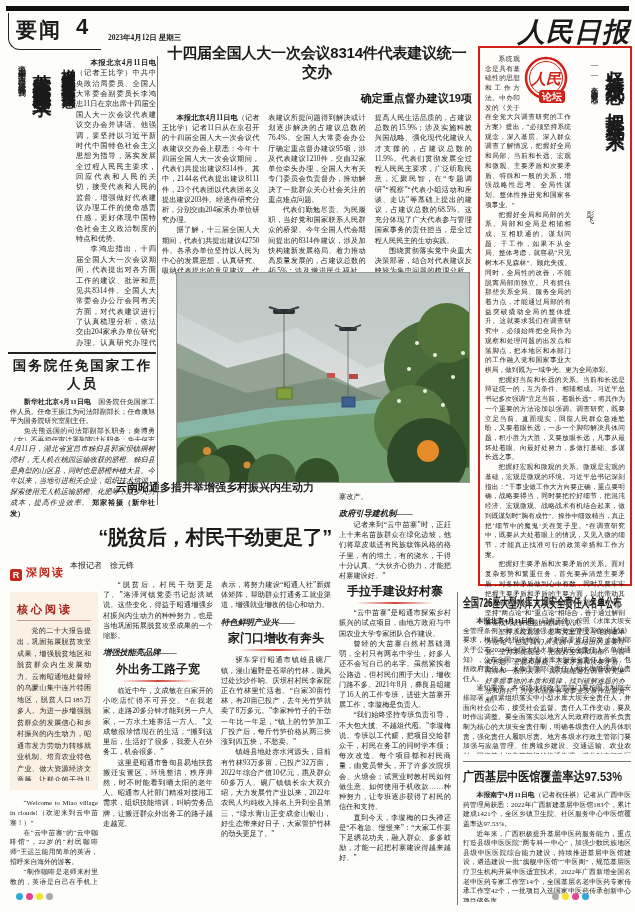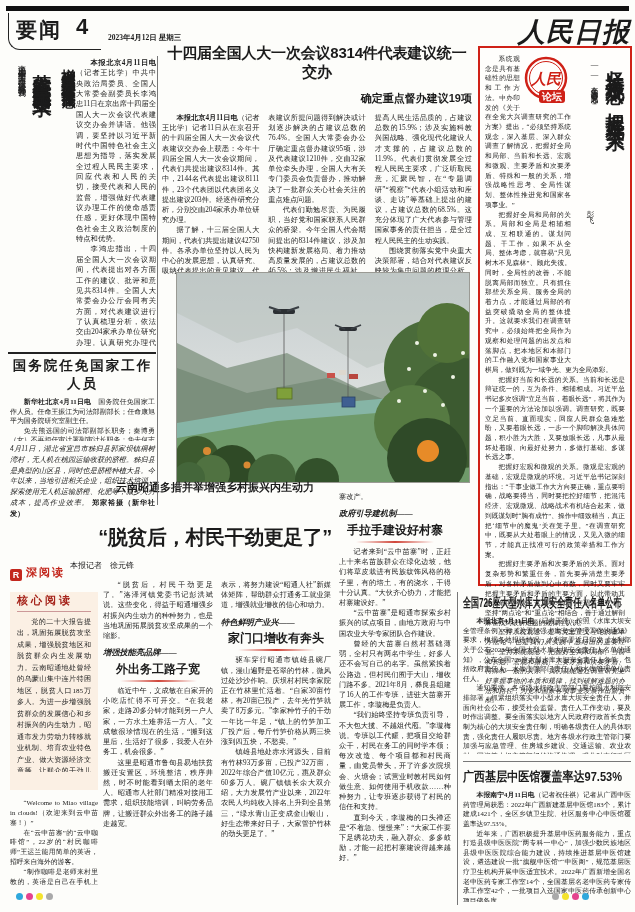--- a/index.html
+++ b/index.html
@@ -59,21 +59,21 @@
   #forum .bp{font-size:6.7px;line-height:1.45;}
   #forum .fin{font-style:italic;}
   #logo{float:right;width:46px;height:50px;margin:2px 2px 3px 3px;}
   
   #deeptag{left:10px;top:562px;width:140px;height:14px;}
   #deeptag .ic{display:inline-block;width:12px;height:12px;background:#c3281e;color:#fff;
                border-radius:2px;font:bold 9px/12px "Liberation Sans",sans-serif;text-align:center;vertical-align:-2px;}
   #deeptag .tx{color:#c3281e;font-weight:bold;font-size:11px;letter-spacing:2px;
                font-family:"Liberation Sans","DejaVu Sans",sans-serif;}
   
-  #corebox{left:10px;top:592px;width:88px;height:198px;background:#fbf0e4;box-sizing:border-box;padding:1px 7px;}
+  #corebox{left:10px;top:592px;width:88px;height:198px;background:#fbf0e4;box-sizing:border-box;padding:10px 7px;}
   #corebox h4{margin:0 0 3px 0;font-size:11px;color:#a6251c;letter-spacing:3px;
               font-family:"Liberation Sans","DejaVu Sans",sans-serif;}
   #corebox .sep{height:1px;background:#c99;margin-bottom:5px;}
   #corebox .bp{font-size:7.1px;line-height:1.62;color:#222;}
   
   #vkicker{left:75px;top:480px;width:280px;text-align:center;font-size:11px;font-weight:bold;
            font-family:"Liberation Sans","DejaVu Sans",sans-serif;}
   #vtitle{left:70px;top:524px;width:290px;text-align:center;font-size:20px;font-weight:bold;
           font-family:"Liberation Sans","DejaVu Sans",sans-serif;letter-spacing:-0.5px;}
   #vbyline{left:70px;top:560px;width:290px;text-align:left;font-size:8px;}
@@ -263,22 +263,22 @@
     <p class="bp" style="text-indent:0;">表示，将努力建设“昭通人社”新媒体矩阵，帮助群众打通务工就业渠道，增强就业增收的信心和动力。</p>
     <p class="bp subA">特色鲜明产业兴——</p>
     <p class="bp subB"><span>家门口增收有奔头</span><span class="bar"></span></p>
     <p class="bp">驱车穿行昭通市镇雄县碗厂镇，漫山遍野是苍翠的竹林，微风过处沙沙作响。庆坝村村民李家院正在竹林里忙活着。“自家30亩竹林，有20亩已投产，去年光竹笋就卖了8万多元。”李家种竹子的干劲一年比一年足，“镇上的竹笋加工厂投产后，每斤竹笋价格从两三块涨到四五块，不愁卖。”</p>
     <p class="bp">镇雄县地处赤水河源头，目前有竹林93万多亩，已投产32万亩，2022年综合产值10亿元，惠及群众60多万人。碗厂镇镇长余大双介绍，大力发展竹产业以来，2022年农民人均纯收入排名上升到全县第三，“绿水青山正变成金山银山，好生态带来好日子，大家管护竹林的劲头更足了。”</p>
   </div>
 
   <div class="abs vcol flow" id="vcol3">
     <p class="bp" style="text-indent:0;">寨改产。</p>
     <p class="bp subA">政府引导建机制——</p>
+    <p class="bp">记者来到“云中苗寨”时，正赶上十来名苗族群众在绿化边坡，他们将草皮栽进有民族纹饰风格的格子里，有的培土，有的浇水，干得十分认真。“大伙齐心协力，才能把村寨建设好。”</p>
     <p class="bp subB"><span>手拉手建设好村寨</span><span class="bar"></span></p>
-    <p class="bp">记者来到“云中苗寨”时，正赶上十来名苗族群众在绿化边坡，他们将草皮栽进有民族纹饰风格的格子里，有的培土，有的浇水，干得十分认真。“大伙齐心协力，才能把村寨建设好。”</p>
     <p class="bp">“云中苗寨”是昭通市探索乡村振兴的试点项目，由地方政府与中国农业大学专家团队合作建设。</p>
     <p class="bp">曾经的大苗寨自然村基础薄弱，全村只有两名中学生，好多人还不会写自己的名字。虽然紧挨着公路边，但村民们囿于大山，增收门路不多。2021年8月，彝良县组建了16人的工作专班，进驻大苗寨开展工作，李璇梅是负责人。</p>
     <p class="bp">“我们始终坚持专班负责引导，不大包大揽、不越俎代庖。”李璇梅说。专班以工代赈，把项目交给群众干，村民在务工的同时学本领；每次改造、每个项目都和村民商量，由党员带头，开了许多次院坝会、火塘会；试营业时教村民如何做生意、如何使用手机收款……种种努力，让专班逐步获得了村民的信任和支持。</p>
     <p class="bp">直到今天，李璇梅的口头禅还是“不着急、慢慢来”：“大家工作要下足绣花功夫，融入群众、多多鼓励，才能一起把村寨建设得越来越好。”</p>
   </div>
 
   <div class="abs" id="vline1"></div>
   <div class="abs" id="vline2"></div>
   <div class="abs" id="hline2"></div>
 

